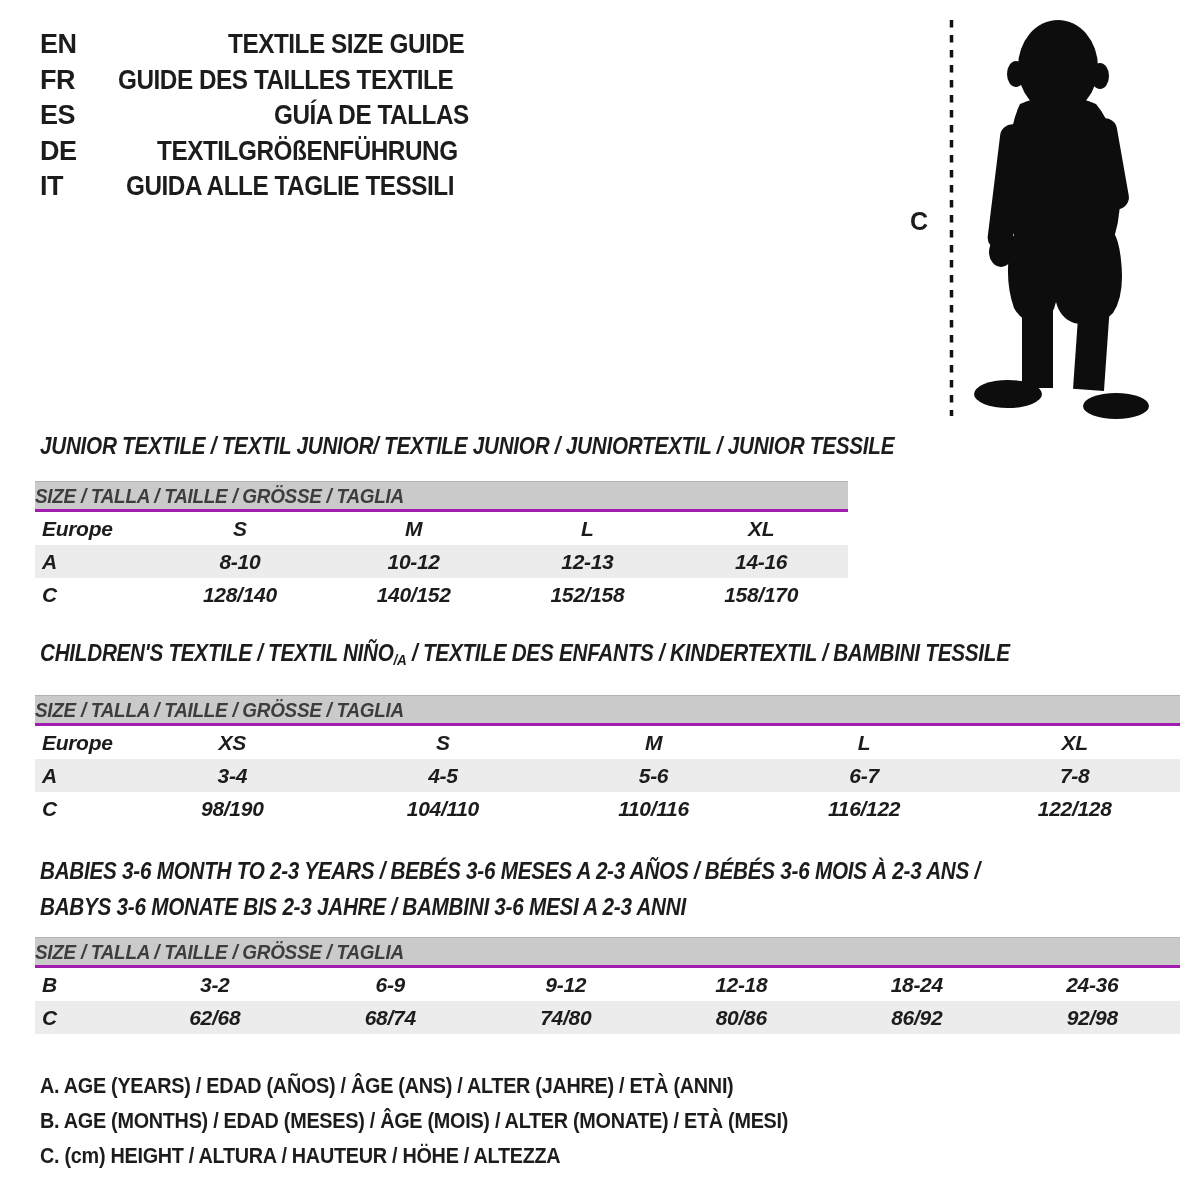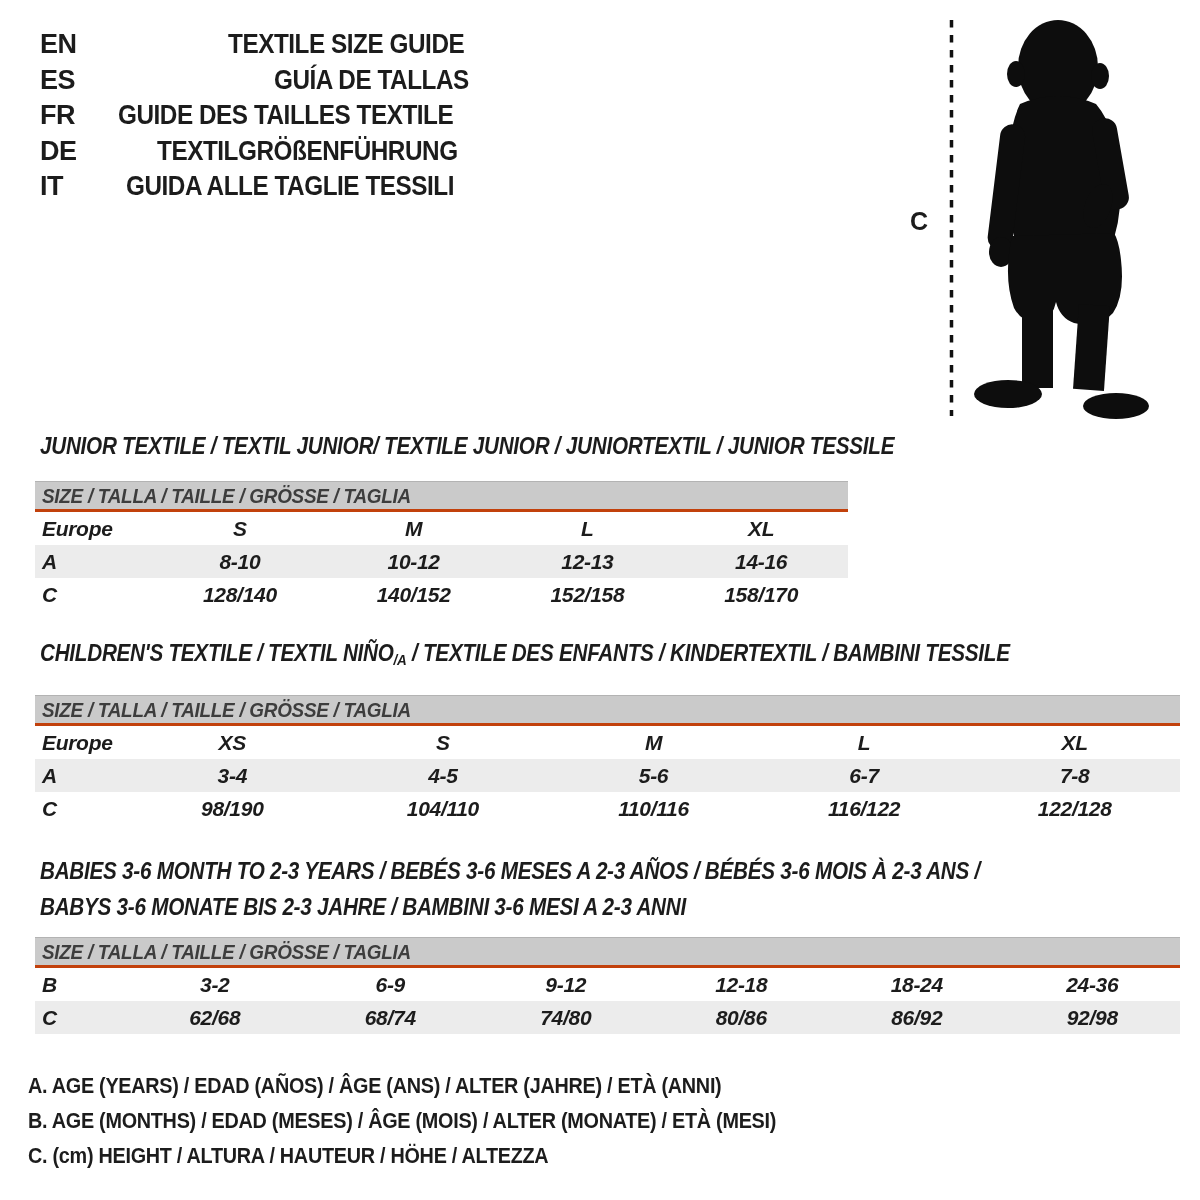--- a/index.html
+++ b/index.html
@@ -25,51 +25,51 @@
   .sec-children{top:640px;width:1145px;}
   .sec-babies{top:843px;width:1145px;margin-top:10px;}
   h2{margin:0 0 0 5px;font-size:23px;line-height:26px;font-weight:bold;letter-spacing:-0.3px;}
   .babies-heading{line-height:36px;}
   .heading-sub{font-size:15px;vertical-align:-4px;}
   .tbl{width:100%;}
   .sec-junior .tbl{margin-top:22px;}
   .sec-children .tbl{margin-top:22px;}
   .sec-babies .tbl{margin-top:12px;}
   .size-bar{
-    background:#cacaca;border-top:1px solid #b3b3b3;border-bottom:3px solid #c2410c;
-    height:27px;line-height:27px;padding-left:7px;font-size:21px;color:#3d3d3d;letter-spacing:-0.3px;
+    background:#cacaca;border-top:1px solid #b3b3b3;border-bottom:3px solid #a21caf;
+    height:27px;line-height:27px;font-size:21px;color:#3d3d3d;letter-spacing:-0.3px;
   }
   .trow{display:grid;height:33px;line-height:33px;font-size:21px;letter-spacing:-0.3px;}
   .cols4{grid-template-columns:118px repeat(4,1fr);}
   .cols5{grid-template-columns:92px repeat(5,1fr);}
   .cols6{grid-template-columns:92px repeat(6,1fr);}
   .trow .lbl{padding-left:7px;text-align:left;}
   .trow .cell{text-align:center;}
   .trow.alt{background:#ececec;}
 
   
-  .legend{position:absolute;left:28px;top:1068px;font-size:22px;line-height:35px;letter-spacing:-0.3px;}
+  .legend{position:absolute;left:40px;top:1068px;font-size:22px;line-height:35px;letter-spacing:-0.3px;}
 </style>
 </head>
 <body>
 
 <div class="page">
 
   <div class="langs">
     <div class="lang-row">
       <span class="lang-code">EN</span>
       <span class="cond">TEXTILE SIZE GUIDE</span>
     </div>
     <div class="lang-row">
+      <span class="lang-code">FR</span>
+      <span class="cond">GUIDE DES TAILLES TEXTILE</span>
+    </div>
+    <div class="lang-row">
       <span class="lang-code">ES</span>
       <span class="cond">GUÍA DE TALLAS</span>
-    </div>
-    <div class="lang-row">
-      <span class="lang-code">FR</span>
-      <span class="cond">GUIDE DES TAILLES TEXTILE</span>
     </div>
     <div class="lang-row">
       <span class="lang-code">DE</span>
       <span class="cond">TEXTILGRÖßENFÜHRUNG</span>
     </div>
     <div class="lang-row">
       <span class="lang-code">IT</span>
       <span class="cond">GUIDA ALLE TAGLIE TESSILI</span>
     </div>
   </div>

